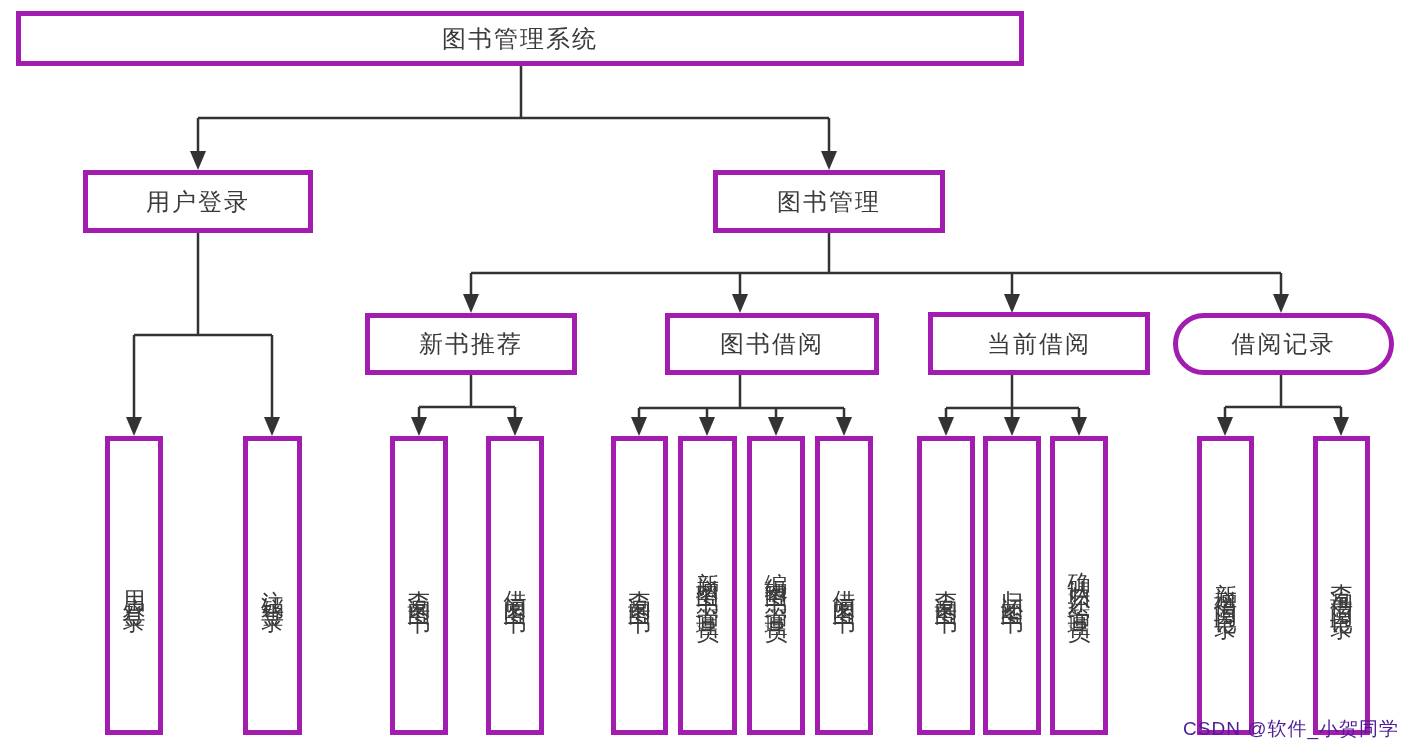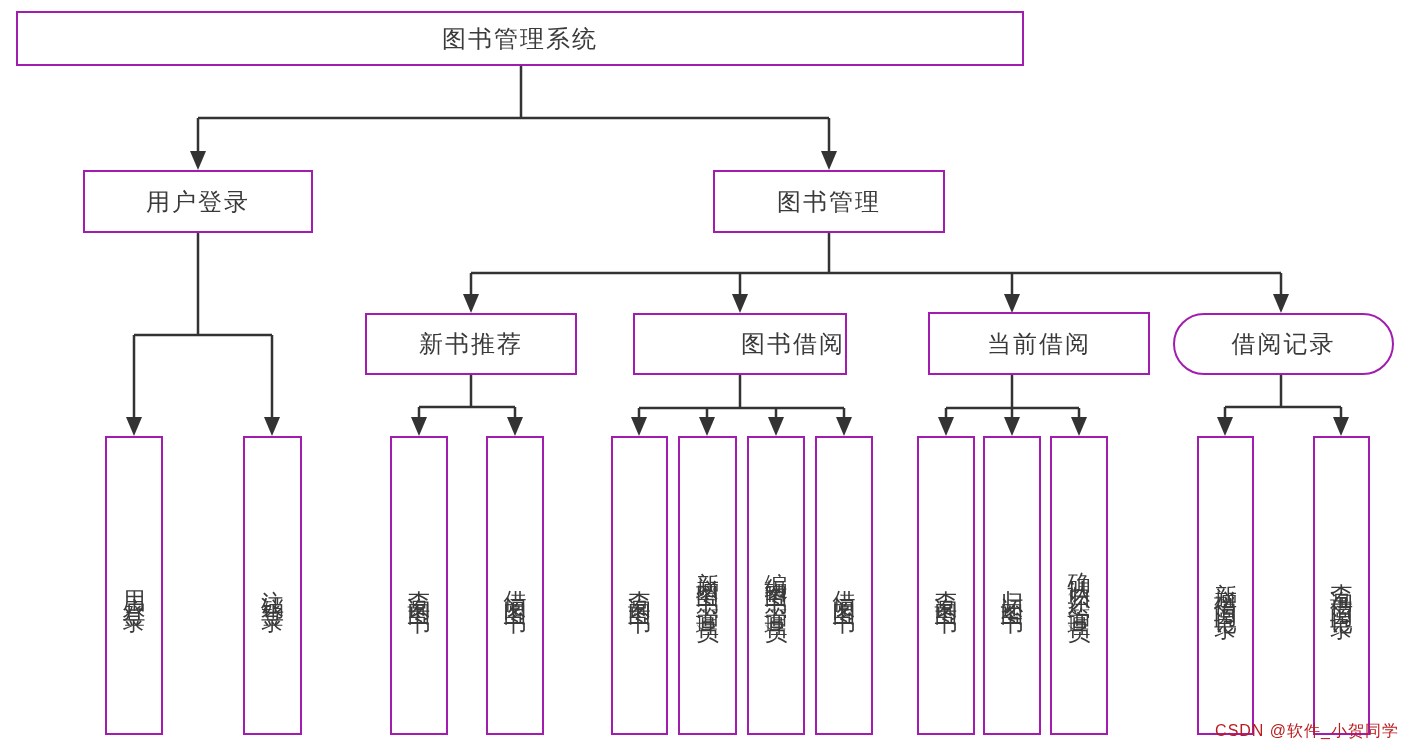--- a/index.html
+++ b/index.html
@@ -16,21 +16,21 @@
 
   svg.wires {
     position: absolute;
     left: 0; top: 0;
     width: 1405px; height: 747px;
     z-index: 1;
   }
 
   .node {
     position: absolute;
-    border: 2px solid #a21caf;
+    border: 5px solid #a21caf;
     background: #ffffff;
     display: flex;
     align-items: center;
     justify-content: center;
     color: #3a3a3a;
     z-index: 2;
   }
   .node.h span {
     font-size: 24px;
     letter-spacing: 2px;
@@ -43,21 +43,21 @@
     line-height: 1;
     letter-spacing: 7px;
     white-space: nowrap;
   }
 
   
   .n-root          { left: 16px;   top: 11px;  width: 1008px; height: 55px; }
   .n-user-login    { left: 83px;   top: 170px; width: 230px;  height: 63px; }
   .n-book-mgmt     { left: 713px;  top: 170px; width: 232px;  height: 63px; }
   .n-new-book      { left: 365px;  top: 313px; width: 212px;  height: 62px; }
-  .n-book-borrow   { left: 633px;  top: 313px; width: 214px;  height: 62px; justify-content: flex-end; }
+  .n-book-borrow   { left: 665px;  top: 313px; width: 214px;  height: 62px; }
   .n-current-borrow{ left: 902px;  top: 312px; width: 222px;  height: 63px; margin-left: 26px; }
   .n-borrow-record { left: 1173px; top: 313px; width: 221px;  height: 62px; border-radius: 31px; }
 
   
   .leaf { top: 436px; height: 299px; }
   .l-1  { left: 105px;  width: 58px; }
   .l-2  { left: 243px;  width: 59px; }
   .l-3  { left: 390px;  width: 58px; }
   .l-4  { left: 486px;  width: 58px; }
   .l-5  { left: 611px;  width: 57px; }
@@ -67,22 +67,22 @@
   .l-9  { left: 917px;  width: 58px; }
   .l-10 { left: 983px;  width: 58px; }
   .l-11 { left: 1050px; width: 58px; }
   .l-12 { left: 1197px; width: 57px; }
   .l-13 { left: 1313px; width: 57px; }
 
   .watermark {
     position: absolute;
     right: 6px;
     bottom: 5px;
-    font-size: 16px;
-    color: #b91c1c;
+    font-size: 19px;
+    color: #4c1d95;
     letter-spacing: 1px;
     z-index: 5;
     white-space: nowrap;
   }
 </style>
 </head>
 <body>
 
 <div class="canvas">
 

